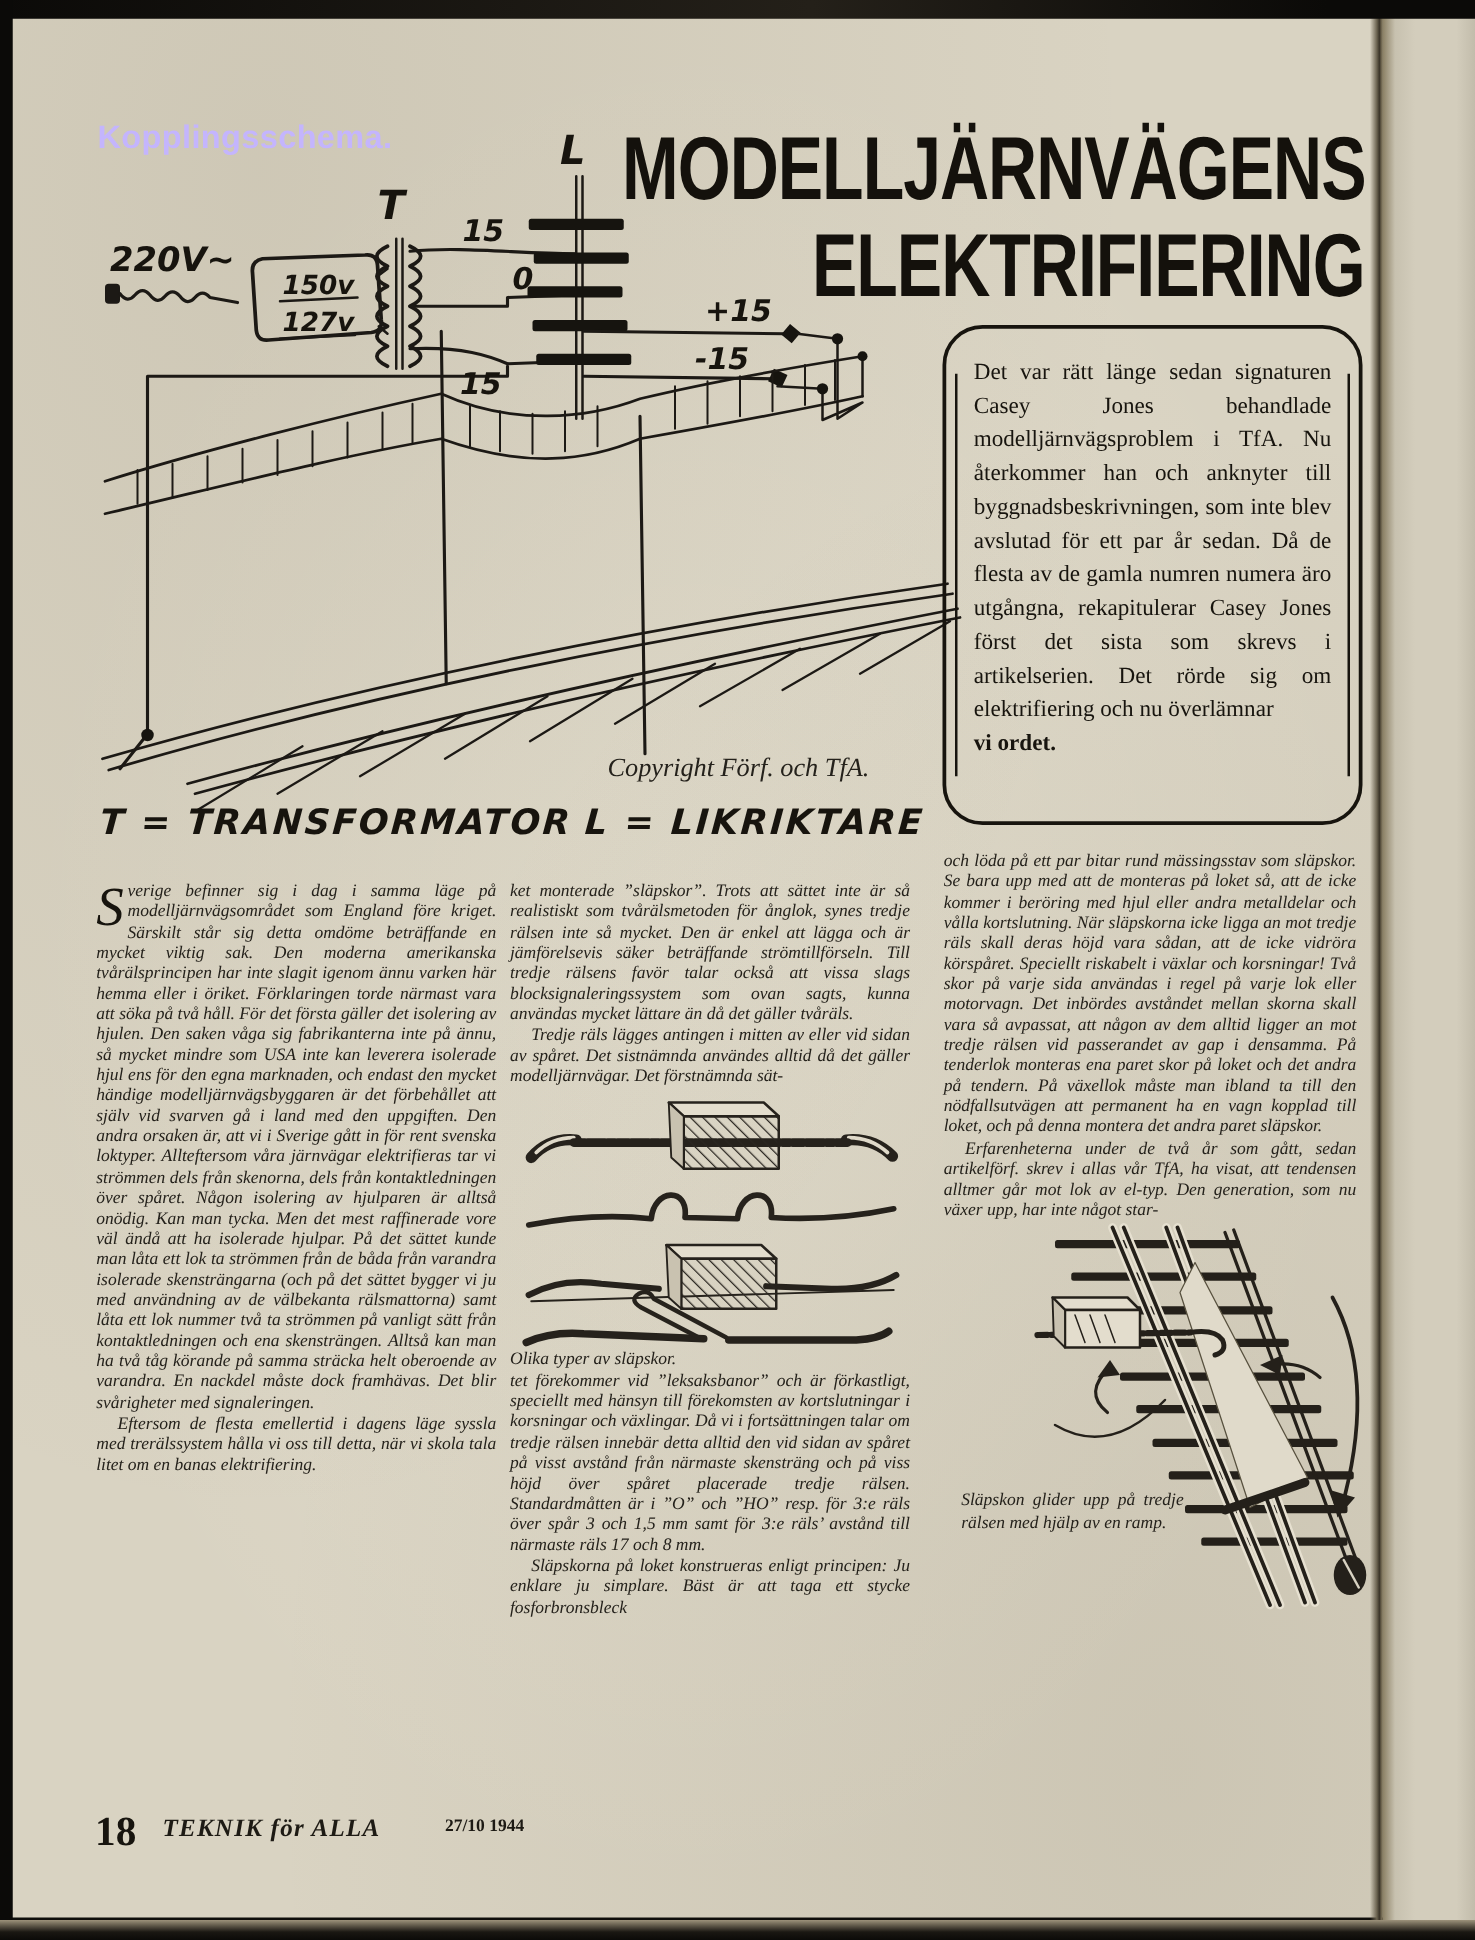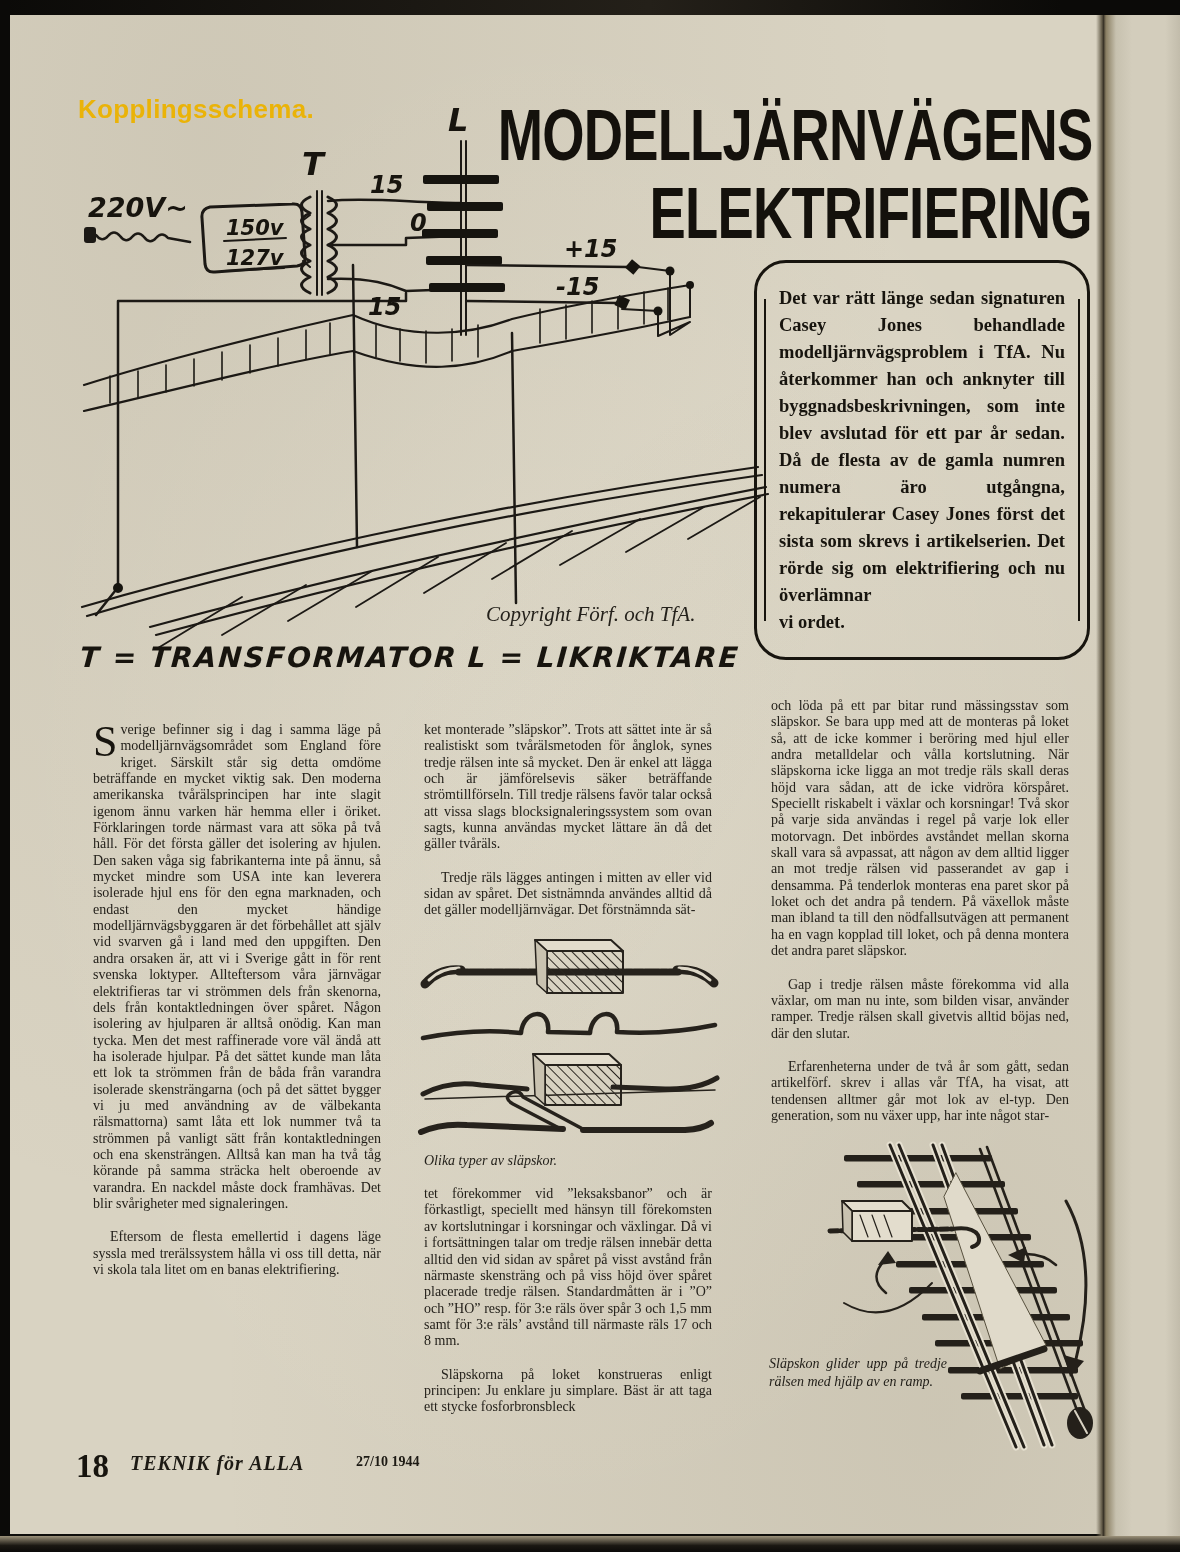--- a/index.html
+++ b/index.html
@@ -16,43 +16,43 @@
   .sliver{position:absolute;left:1106px;top:0;width:74px;height:1552px;
          background:linear-gradient(90deg,#8a7f63 0,#c7c1af 10px,#d3cdbc 26px,#d3cdbc 80%,#c2bcab 100%);}
   .topbar{position:absolute;left:0;top:0;width:1180px;height:15px;
          background:linear-gradient(90deg,#0b0a08,#242019 55%,#0b0a08 90%);z-index:6;}
   .leftbar{position:absolute;left:0;top:0;width:10px;height:1552px;background:#0b0a08;z-index:6;}
   .bottombar{position:absolute;left:0;top:1536px;width:1180px;height:16px;
          background:linear-gradient(180deg,#9c927a, #1a1712 60%,#0b0a08);z-index:6;}
 
   .schematic-heading{position:absolute;left:78px;top:94px;
          font-family:"Liberation Sans",sans-serif;font-weight:700;font-size:26px;
-         letter-spacing:.3px;color:#eab308;}
+         letter-spacing:.3px;color:#c4b5fd;}
   .title{position:absolute;right:88px;white-space:nowrap;z-index:3;
          font-family:"Liberation Sans",sans-serif;font-weight:700;color:#14110c;
          transform-origin:right center;letter-spacing:-1px;}
   .title-1{top:96px;font-size:68px;transform:scale(.80,1.05);}
   .title-2{top:174px;font-size:68px;transform:scale(.80,1.05);}
 
   .intro-box{position:absolute;left:754px;top:260px;width:336px;height:400px;
          border:3px solid #17140e;border-radius:32px;box-sizing:border-box;
          padding:22px 22px 0 22px;z-index:2;}
   .intro-rule{position:absolute;top:36px;bottom:36px;width:2px;background:#17140e;}
   .intro-rule.l{left:7px;} .intro-rule.r{right:7px;}
-  .intro-text{font-weight:700;font-size:18.5px;line-height:27px;text-align:justify;color:#17140e;}
+  .intro-text{font-weight:400;font-size:18.5px;line-height:27px;text-align:justify;color:#17140e;}
   .intro-last{font-weight:700;font-size:18.5px;line-height:27px;text-align:left;color:#17140e;}
 
   .copyright{position:absolute;left:486px;top:602px;font-style:italic;font-size:21px;color:#24211b;}
 
   .legend{position:absolute;top:641px;font-family:"DejaVu Sans",sans-serif;font-style:italic;
          font-weight:700;font-size:28px;letter-spacing:2px;color:#17140e;transform:skewX(-4deg);}
   .legend-t{left:80px;} .legend-l{left:468px;}
 
   .col{position:absolute;width:322px;font-size:14px;line-height:16.35px;text-align:justify;color:#24211b;}
-  .col p{margin:17px;}
+  .col p{margin:1px;font-style:italic;}
   .col p.ind{text-indent:17px;}
   .col1{left:76px;top:705px;}
   .col2{left:407px;top:705px;}
   .col3{left:754px;top:681px;width:332px;}
   .dropcap{float:left;font-size:44px;line-height:35px;padding:2px 3px 0 0;color:#17140e;}
   .fig2{display:block;margin:8px auto 2px;}
   .figcap{font-style:italic;text-align:left;font-size:14px;margin:3px 0 7px;text-indent:0;}
   .col3-figrow{position:relative;height:314px;}
   .fig3{position:absolute;right:-16px;top:4px;}
   .fig3cap{position:absolute;left:0;top:214px;width:178px;font-style:italic;
@@ -196,21 +196,20 @@
       </g>
     </svg>
     <p class="figcap">Olika typer av släpskor.</p>
 
     <p>tet förekommer vid ”leksaksbanor” och är förkastligt, speciellt med hänsyn till förekomsten av kortslutningar i korsningar och växlingar. Då vi i fortsättningen talar om tredje rälsen innebär detta alltid den vid sidan av spåret på visst avstånd från närmaste skensträng och på viss höjd över spåret placerade tredje rälsen. Standardmåtten är i ”O” och ”HO” resp. för 3:e räls över spår 3 och 1,5 mm samt för 3:e räls’ avstånd till närmaste räls 17 och 8 mm.</p>
     <p class="ind">Släpskorna på loket konstrueras enligt principen: Ju enklare ju simplare. Bäst är att taga ett stycke fosforbronsbleck</p>
   </div>
 
   <div class="col col3">
     <p>och löda på ett par bitar rund mässingsstav som släpskor. Se bara upp med att de monteras på loket så, att de icke kommer i beröring med hjul eller andra metalldelar och vålla kortslutning. När släpskorna icke ligga an mot tredje räls skall deras höjd vara sådan, att de icke vidröra körspåret. Speciellt riskabelt i växlar och korsningar! Två skor på varje sida användas i regel  på varje lok eller motorvagn. Det inbördes avståndet mellan skorna skall vara så avpassat, att någon av dem alltid ligger an mot tredje rälsen vid passerandet av gap i densamma.  På tenderlok monteras ena paret skor på loket och det andra på tendern. På växellok måste man ibland ta till den nödfallsutvägen att permanent ha en vagn kopplad till loket, och på denna montera det andra paret släpskor.</p>
-    <p class="ind">Gap i tredje rälsen måste förekomma vid alla växlar, om man nu inte, som bilden visar, använder ramper. Tredje rälsen skall givetvis alltid böjas ned, där den slutar.</p>
     <p class="ind">Erfarenheterna under de två år som gått, sedan artikelförf. skrev i allas vår TfA, ha visat, att tendensen alltmer går mot lok av el-typ. Den generation, som nu växer upp, har inte något star-</p>
 
     <div class="col3-figrow">
       <svg class="fig3" width="272" height="305" viewBox="0 0 272 305">
         <g fill="none" stroke-linecap="round" stroke-linejoin="round">
 
           <g fill="#24201a" stroke="none">
             <rect x="14" y="10" width="148" height="6.5" rx="2"></rect>
             <rect x="27" y="36" width="148" height="6.5" rx="2"></rect>
             <rect x="40" y="63" width="148" height="6.5" rx="2"></rect>

